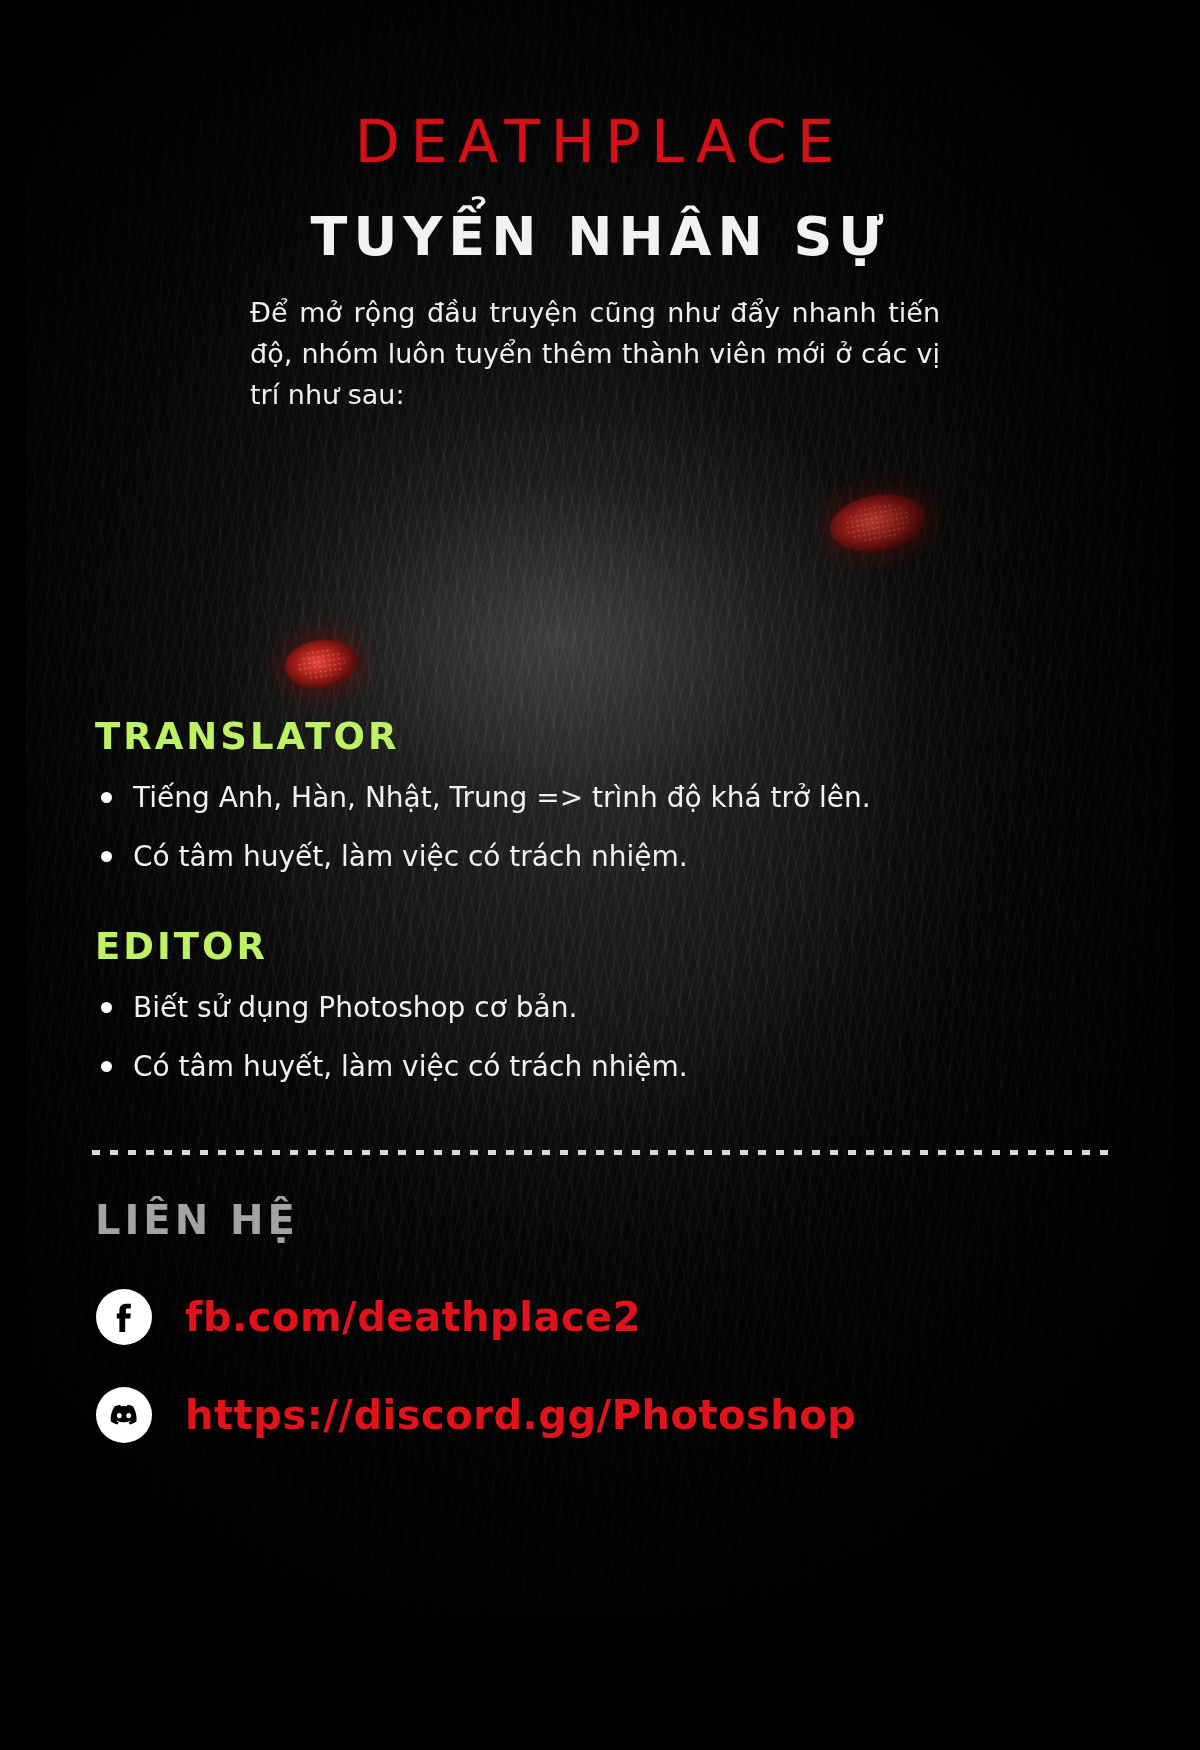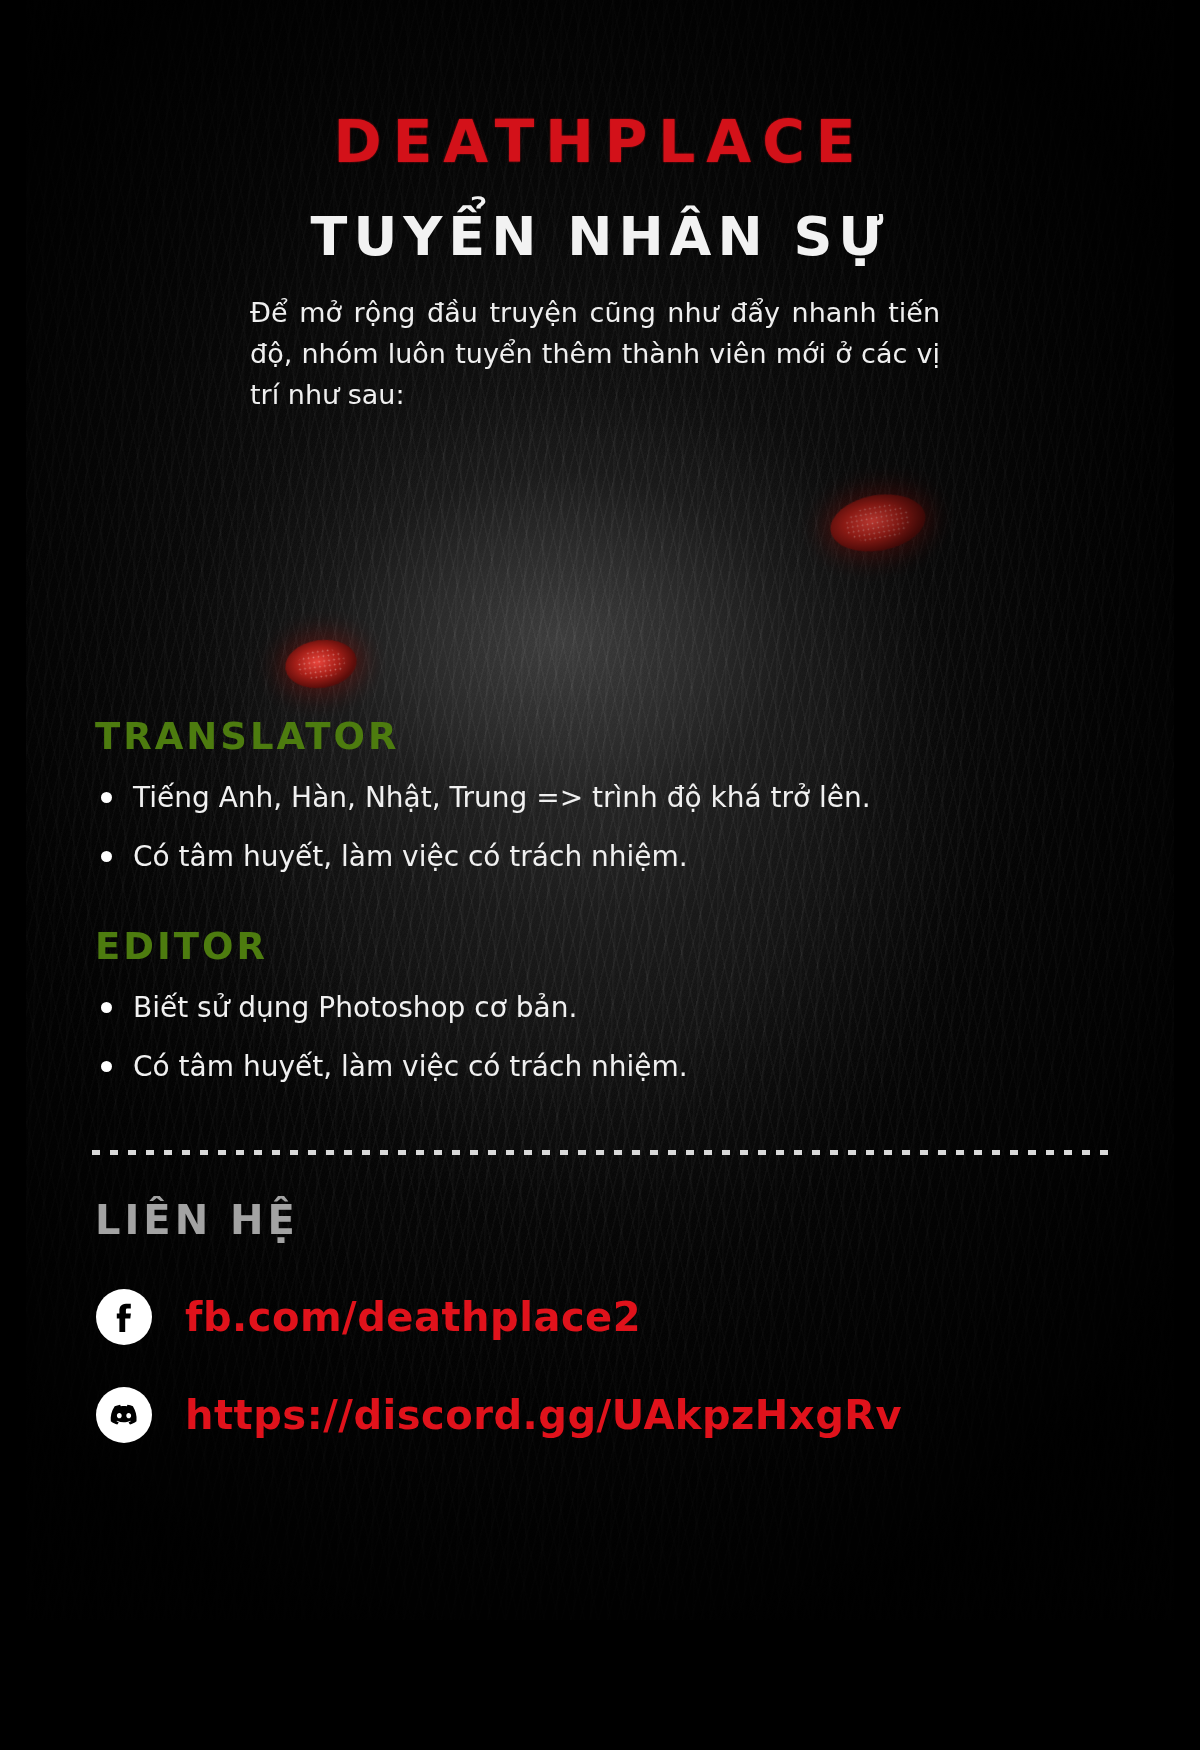--- a/index.html
+++ b/index.html
@@ -106,21 +106,21 @@
     inset: 0;
   }
 
   .title-main {
     position: absolute;
     left: 0; top: 108px;
     width: 1200px;
     text-align: center;
     color: #d31119;
     font-family: "DejaVu Sans", sans-serif;
-    font-weight: 700;
+    font-weight: 400;
     font-size: 58px;
     letter-spacing: 11px;
     text-shadow: 0 0 2px rgba(211,17,25,0.8);
   }
   .title-sub {
     position: absolute;
     left: 0; top: 205px;
     width: 1200px;
     text-align: center;
     color: #f2f2f2;
@@ -137,21 +137,21 @@
     line-height: 1.52;
     text-align: justify;
     font-weight: 400;
   }
 
   .sect {
     position: absolute;
     left: 95px;
   }
   .sect-title {
-    color: #4d7c0f;
+    color: #bef264;
     font-weight: 700;
     font-size: 37px;
     letter-spacing: 3px;
     margin: 0 0 18px 0;
   }
   .sect ul {
     list-style: none;
     margin: 0;
     padding: 0;
   }
@@ -280,17 +280,17 @@
       <a class="contact-link" href="#">fb.com/deathplace2</a>
     </div>
 
     <div class="contact-row" id="row-dc">
       <span class="ic">
         <svg width="58" height="58" viewBox="0 0 58 58" aria-hidden="true">
           <circle cx="29" cy="29" r="28" fill="#ffffff"></circle>
           <path d="M37.9 20.3c-1.7-.8-3.5-1.3-5.4-1.6-.2.4-.5 1-.7 1.5-2-.3-4-.3-6 0-.2-.5-.5-1.1-.7-1.5-1.9.3-3.7.9-5.4 1.6-3.4 5.1-4.3 10.1-3.9 15 2.2 1.7 4.4 2.7 6.5 3.3.5-.7 1-1.5 1.4-2.3-.8-.3-1.5-.7-2.2-1.1.2-.1.4-.3.5-.4 4.3 2 9 2 13.2 0 .2.1.4.3.6.4-.7.4-1.4.8-2.2 1.1.4.8.9 1.6 1.4 2.3 2.1-.6 4.3-1.6 6.5-3.3.5-5.7-.9-10.6-3.6-15zM24.3 32.3c-1.3 0-2.4-1.2-2.4-2.6 0-1.5 1-2.6 2.4-2.6 1.3 0 2.4 1.2 2.4 2.6 0 1.4-1 2.6-2.4 2.6zm9.4 0c-1.3 0-2.4-1.2-2.4-2.6 0-1.5 1-2.6 2.4-2.6 1.3 0 2.4 1.2 2.4 2.6 0 1.4-1 2.6-2.4 2.6z" fill="#000000"></path>
         </svg>
       </span>
-      <a class="contact-link" href="#">https://discord.gg/UAkpzHxgRv</a>
+      <a class="contact-link" href="#">https://discord.gg/Photoshop</a>
     </div>
 
   </div>
 </div>
 
 </body></html>

